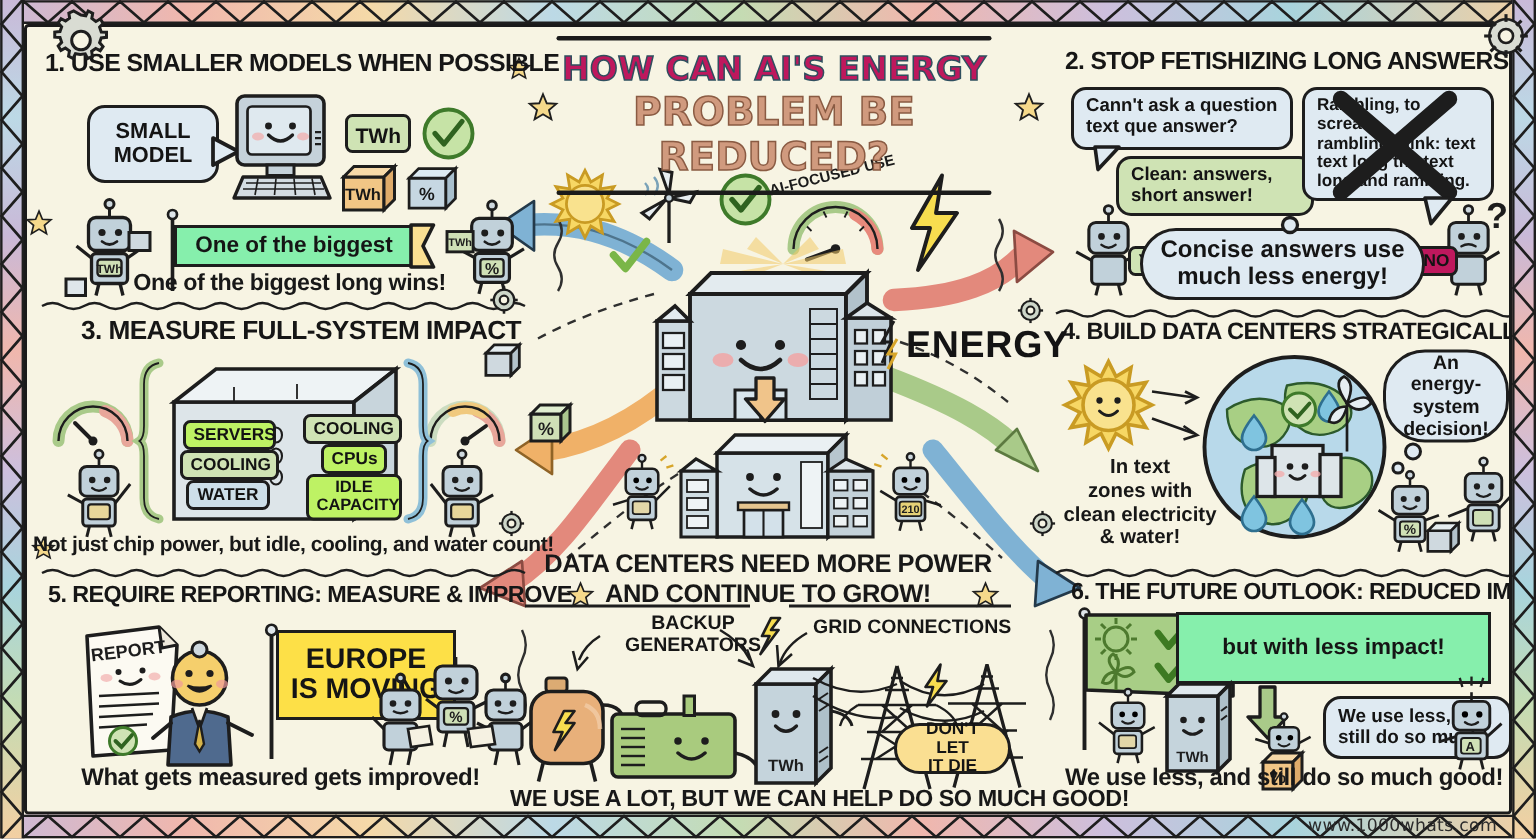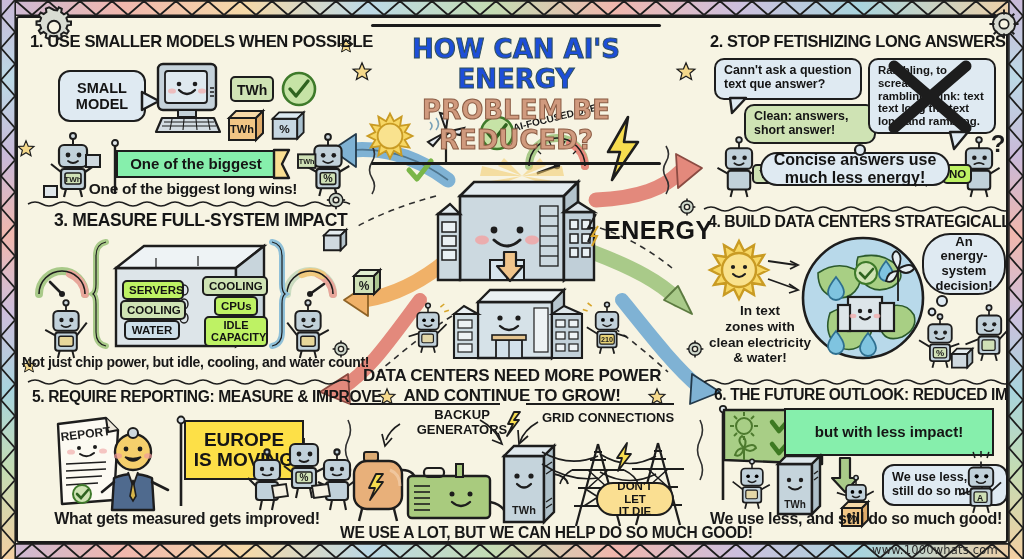--- a/index.html
+++ b/index.html
@@ -34,40 +34,40 @@
   }
   .caption {
     font-weight: bold; color: #181818; font-size: 15.5px;
     letter-spacing: -0.3px; text-align: center; white-space: nowrap;
   }
   .wavy { height: 7px; width: 100%; }
 
   
   .title-wrap { position: absolute; left: 366px; top: 24px; width: 300px; text-align: center; z-index: 12;}
   .title-rule { height: 3px; background: #1b1b1b; width: 290px; margin: 0 auto; border-radius: 2px;}
-  .t1 { font-size: 26px; font-weight: bold; color: #1d4ed8; letter-spacing: 0px;
+  .t1 { font-size: 22px; font-weight: bold; color: #be185d; letter-spacing: 0px;
         -webkit-text-stroke: 1px #2f4f5f; margin: 7px 0 1px; font-family: "DejaVu Sans", sans-serif;}
   .t2 { font-size: 26px; font-weight: bold; color: #d09a7e; letter-spacing: 0px;
         -webkit-text-stroke: 1px #8a5b43; margin: 0 0 7px; font-family: "DejaVu Sans", sans-serif;}
 
   
   .bubble {
     position: absolute; background: #dfeaf2; border: 2.5px solid #1d1d1d;
     border-radius: 12px; padding: 4px 8px; font-size: 13px; font-weight: bold;
     color: #141414; line-height: 1.12;
   }
   .bubble.green { background: #cfe3b4; }
   .bubble.cloud { border-radius: 28px; background: #dfeaf2; }
   .tagbox {
     position: absolute; border: 2.5px solid #1d1d1d; border-radius: 5px;
     font-size: 12px; font-weight: bold; text-align: center; color: #131313;
     padding: 2px 5px; line-height: 1.05;
   }
   .tag-green { background: #cfe3b4; } .tag-orange { background: #bef264; }
-  .tag-blue { background: #cddfe9; } .tag-red { background: #bef264; }
+  .tag-blue { background: #cddfe9; } .tag-red { background: #be185d; }
 
   .banner {
     position: absolute; background: #86efac; border: 2.5px solid #1d1d1d;
     font-weight: bold; color: #151515; display:flex; align-items:center; justify-content:center;
     line-height: 1.1; text-align:center;
   }
   .flag {
     position: absolute; background: #fde047; border: 2.5px solid #1d1d1d;
     font-weight: bold; color: #151515; display:flex; flex-direction:column;
     align-items:center; justify-content:center; line-height:1.06; text-align:center;
@@ -618,21 +618,21 @@
       <rect x="19" y="37" width="24" height="20" rx="3" fill="#c1d1da" stroke="#1d1d1d" stroke-width="2.2"></rect>
       <path d="M19 40 L8 36 M43 40 L53 34" stroke="#1d1d1d" stroke-width="2.2"></path>
       <line x1="24" y1="57" x2="22" y2="65" stroke="#1d1d1d" stroke-width="2.2"></line>
         <line x1="38" y1="57" x2="40" y2="65" stroke="#1d1d1d" stroke-width="2.2"></line>
     </svg>
     <div class="tagbox tag-red" style="left:242px;top:136px;width:30px;font-size:11.5px;">NO</div>
     <svg class="art" style="left:288px;top:102px" width="20" height="28" viewBox="0 0 20 28">
         <text x="10" y="22" font-size="24" font-weight="bold" text-anchor="middle" fill="#1d1d1d" font-family="Liberation Sans, sans-serif">?</text>
       </svg>
 
-    <div class="bubble cloud" style="left:60px;top:124px;width:190px;height:34px;font-size:16px;display:flex;flex-direction:column;align-items:center;justify-content:center;">
+    <div class="bubble cloud" style="left:60px;top:124px;width:190px;height:48px;font-size:16px;display:flex;flex-direction:column;align-items:center;justify-content:center;">
       <span>Concise answers use</span>
       <span>much less energy!</span>
     </div>
     <svg class="art" style="left:150px;top:112px" width="24" height="16" viewBox="0 0 24 16">
         <circle cx="10" cy="10" r="5" fill="#dfeaf2" stroke="#1d1d1d" stroke-width="2.2"></circle>
       </svg>
   </div>
 
   <div class="panel" style="left:700px;top:205px;width:312px;height:172px;">
     <svg class="wavy" style="position:absolute;left:4px;top:0;width:306px;" viewBox="0 0 306 7" preserveAspectRatio="none">

